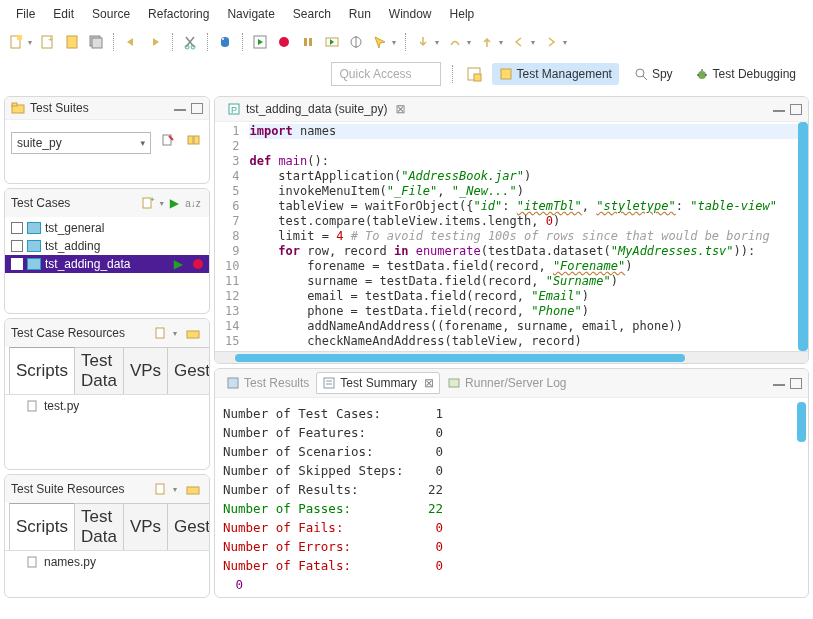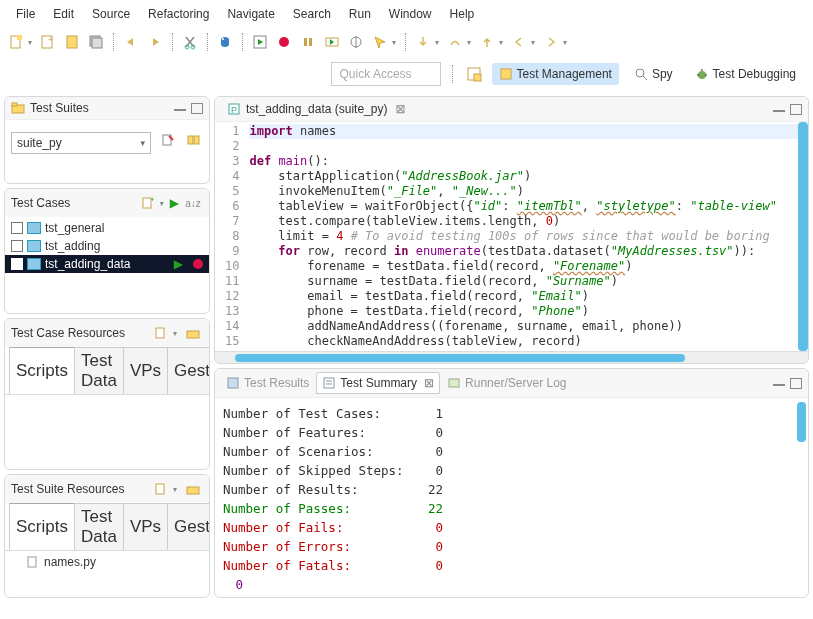--- a/index.html
+++ b/index.html
@@ -22,21 +22,21 @@
 .panel-title { display: flex; align-items: center; gap: 5px; font-size: 12px; }
 .panel-ctrls { display: flex; align-items: center; gap: 5px; }
 .min-ico, .max-ico { width: 12px; height: 11px; border: 1px solid #888; }
 .min-ico { border: none; border-bottom: 2px solid #888; height: 1px; width: 12px; margin-top: 4px; }
 .suite-row { display: flex; align-items: center; padding: 5px 6px; gap: 6px; }
 .suite-select { flex: 1; border: 1px solid #bbb; padding: 3px 5px; font-size: 12px; background: #fff; display: flex; justify-content: space-between; align-items: center; margin-top: 7px; }
 .section-head { display: flex; align-items: center; justify-content: space-between; padding: 4px 6px; background: #f7f7f7; font-size: 12px; }
 .sec-ctrls { display: flex; align-items: center; gap: 4px; }
 .tc-list { padding: 2px 0; }
 .tc-item { display: flex; align-items: center; gap: 4px; padding: 2px 6px; }
-.tc-item.selected { background: #0f172a; color: #fff; }
+.tc-item.selected { background: #4c1d95; color: #fff; }
 .tc-box { width: 12px; height: 12px; border: 1px solid #777; background: #fff; }
 .tc-item.selected .tc-box { border-color: #fff; }
 .tc-ficon { width: 14px; height: 12px; background: #8ecae6; border: 1px solid #219ebc; }
 .tabs { display: flex; border-bottom: 1px solid #ddd; padding-left: 4px; }
 .tab { padding: 3px 6px; font-size: 17px; border: 1px solid #ccc; border-bottom: none; margin-right: -1px; background: #f4f4f4; display: flex; align-items: center; gap: 3px; }
 .tab.active { background: #fff; border-top: 1px solid #aaa; }
 .file-item { display: flex; align-items: center; gap: 5px; padding: 4px 20px; font-size: 12px; }
 .editor-head { display: flex; align-items: center; justify-content: space-between; padding: 3px 6px; background: #f7f7f7; border-bottom: 1px solid #eee; }
 .ed-tab { display: flex; align-items: center; gap: 5px; padding: 2px 6px; font-size: 12px; }
 .ed-close { font-size: 12px; color: #888; margin-left: 3px; }
@@ -328,20 +328,26 @@
               </svg>
             </span>
           </div>
       </div>
       <div class="tabs" id="tcr-tabs">
           <div class="tab active">Scripts</div>
           <div class="tab ">Test Data</div>
           <div class="tab ">VPs</div>
           <div class="tab ">Gestures</div>
         </div>
+      <div class="file-item">
+          <svg width="14" height="14">
+            <rect x="3" y="2" width="8" height="10" fill="#fff" stroke="#999"></rect>
+          </svg>
+          <span>test.py</span>
+        </div>
     </div>
 
     <div class="panel" style="flex:1">
       <div class="section-head">
           <span>Test Suite Resources</span>
         <div class="sec-ctrls">
             <span class="tool-btn">
               <svg width="14" height="14">
                 <rect x="2" y="2" width="8" height="10" fill="#fff" stroke="#c7a24a"></rect>
               </svg>

